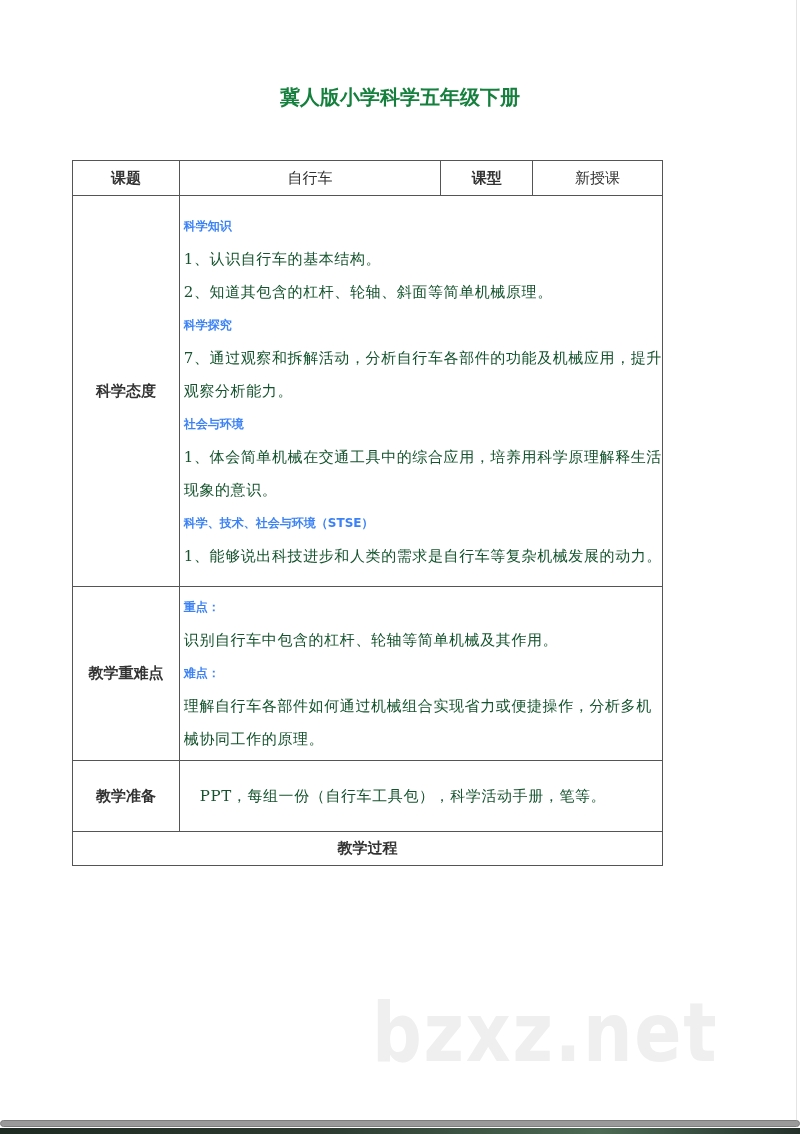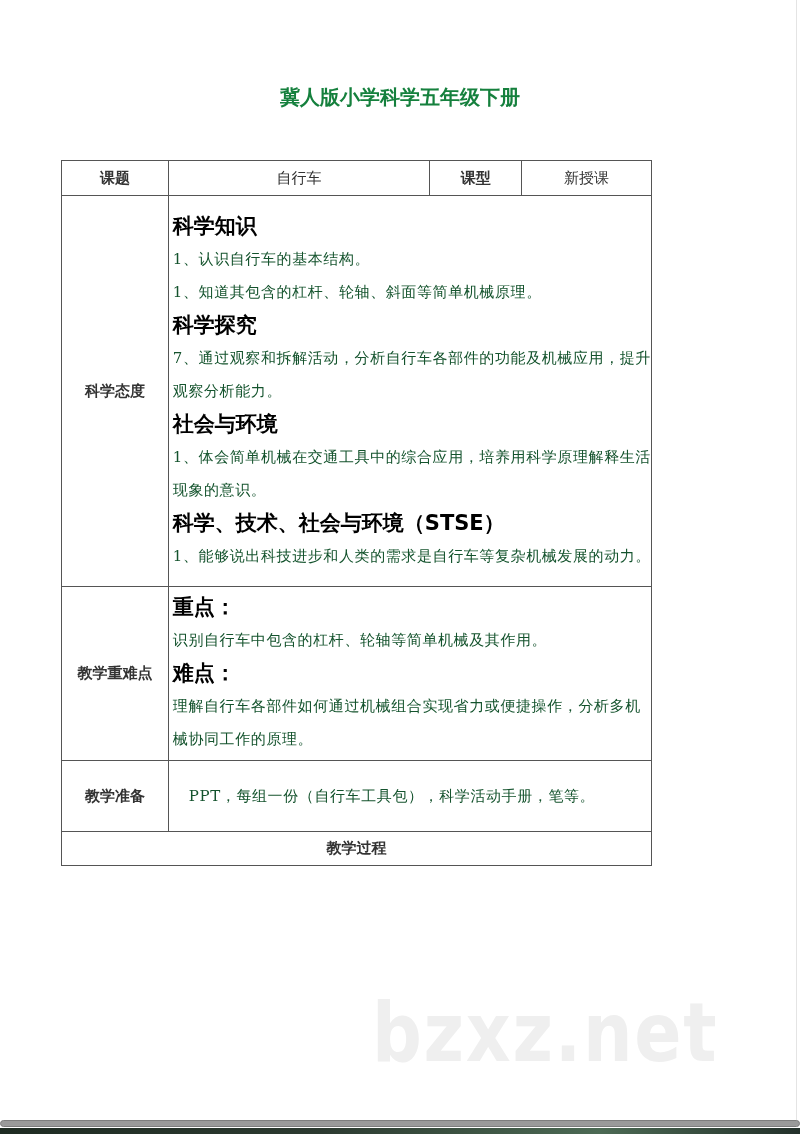--- a/index.html
+++ b/index.html
@@ -1,26 +1,26 @@
 <!DOCTYPE html>
 <html><head>
 <meta charset="utf-8">
 <style>
   * { box-sizing: border-box; margin: 0; padding: 0; }
   html, body { width: 800px; height: 1134px; overflow: hidden; background: #ffffff; }
   body { position: relative; font-family: "DejaVu Serif", "Liberation Serif", serif; color: #222; }
   .page { position: absolute; left: 0; top: 0; width: 797px; height: 1122px; background: #fff; border-right: 1px solid #e4e4e4; }
   .title1 { position: absolute; top: 84px; left: 0; width: 800px; text-align: center; font-family: "DejaVu Sans", "Liberation Sans", sans-serif; font-weight: bold; font-size: 20px; color: #15803d; }
   .title2 { position: absolute; top: 128px; left: 0; width: 800px; text-align: center; font-family: "DejaVu Sans", "Liberation Sans", sans-serif; font-weight: bold; font-size: 20px; color: #222; }
-  table.doc { position: absolute; left: 61px; top: 160px; width: 591px; border-collapse: collapse; }
+  table.doc { position: absolute; left: 72px; top: 160px; width: 591px; border-collapse: collapse; }
   table.doc td { border: 1.5px solid #555; vertical-align: middle; font-size: 15px; color: #333; }
   .lbl { font-family: "DejaVu Sans", "Liberation Sans", sans-serif; font-weight: bold; text-align: center; color: #222; font-size: 15px; }
   .val { text-align: center; color: #666; }
   .content { padding: 4px 0 4px 4px; line-height: 33px; }
-  .content .h { font-family: "DejaVu Sans", "Liberation Sans", sans-serif; font-weight: bold; color: #000000; font-size: 21px; line-height: 33px; }
+  .content .h { font-family: "DejaVu Sans", "Liberation Sans", sans-serif; font-weight: bold; color: #3b82f6; font-size: 12px; line-height: 33px; }
   .content .p { color: #14532d; font-size: 15px; line-height: 33px; letter-spacing: 0.6px; }
   .watermark { position: absolute; left: 372px; top: 985px; font-family: "DejaVu Sans", "Liberation Sans", sans-serif; font-weight: bold; font-size: 82px; color: #efefef; letter-spacing: 2px; transform: scaleX(0.85); transform-origin: left top; }
   .hscroll { position: absolute; left: 0; top: 1120px; width: 800px; height: 7px; background: #9a9a9a; border-radius: 4px; border: 1px solid #7d7d7d; }
   .bottom-strip { position: absolute; left: 0; top: 1128px; width: 800px; height: 6px; background: linear-gradient(90deg, #1e2b22, #2c3a30 40%, #4c6a54 75%, #23302a); }
 </style>
 </head>
 <body>
 
 <div class="page">
   <div class="title1">冀人版小学科学五年级下册</div>
@@ -37,21 +37,21 @@
       <td class="lbl">课题</td>
       <td class="val">自行车</td>
       <td class="lbl">课型</td>
       <td class="val">新授课</td>
     </tr>
     <tr style="height:391px">
       <td class="lbl">科学态度</td>
       <td colspan="3" class="content">
         <div class="h">科学知识</div>
         <div class="p">1、认识自行车的基本结构。</div>
-        <div class="p">1、知道其包含的杠杆、轮轴、斜面等简单机械原理。</div>
+        <div class="p">2、知道其包含的杠杆、轮轴、斜面等简单机械原理。</div>
         <div class="h">科学探究</div>
         <div class="p">7、通过观察和拆解活动，分析自行车各部件的功能及机械应用，提升观察分析能力。</div>
         <div class="h">社会与环境</div>
         <div class="p">1、体会简单机械在交通工具中的综合应用，培养用科学原理解释生活现象的意识。</div>
         <div class="h">科学、技术、社会与环境（STSE）</div>
         <div class="p">1、能够说出科技进步和人类的需求是自行车等复杂机械发展的动力。</div>
       </td>
     </tr>
     <tr style="height:164px">
       <td class="lbl">教学重难点</td>

